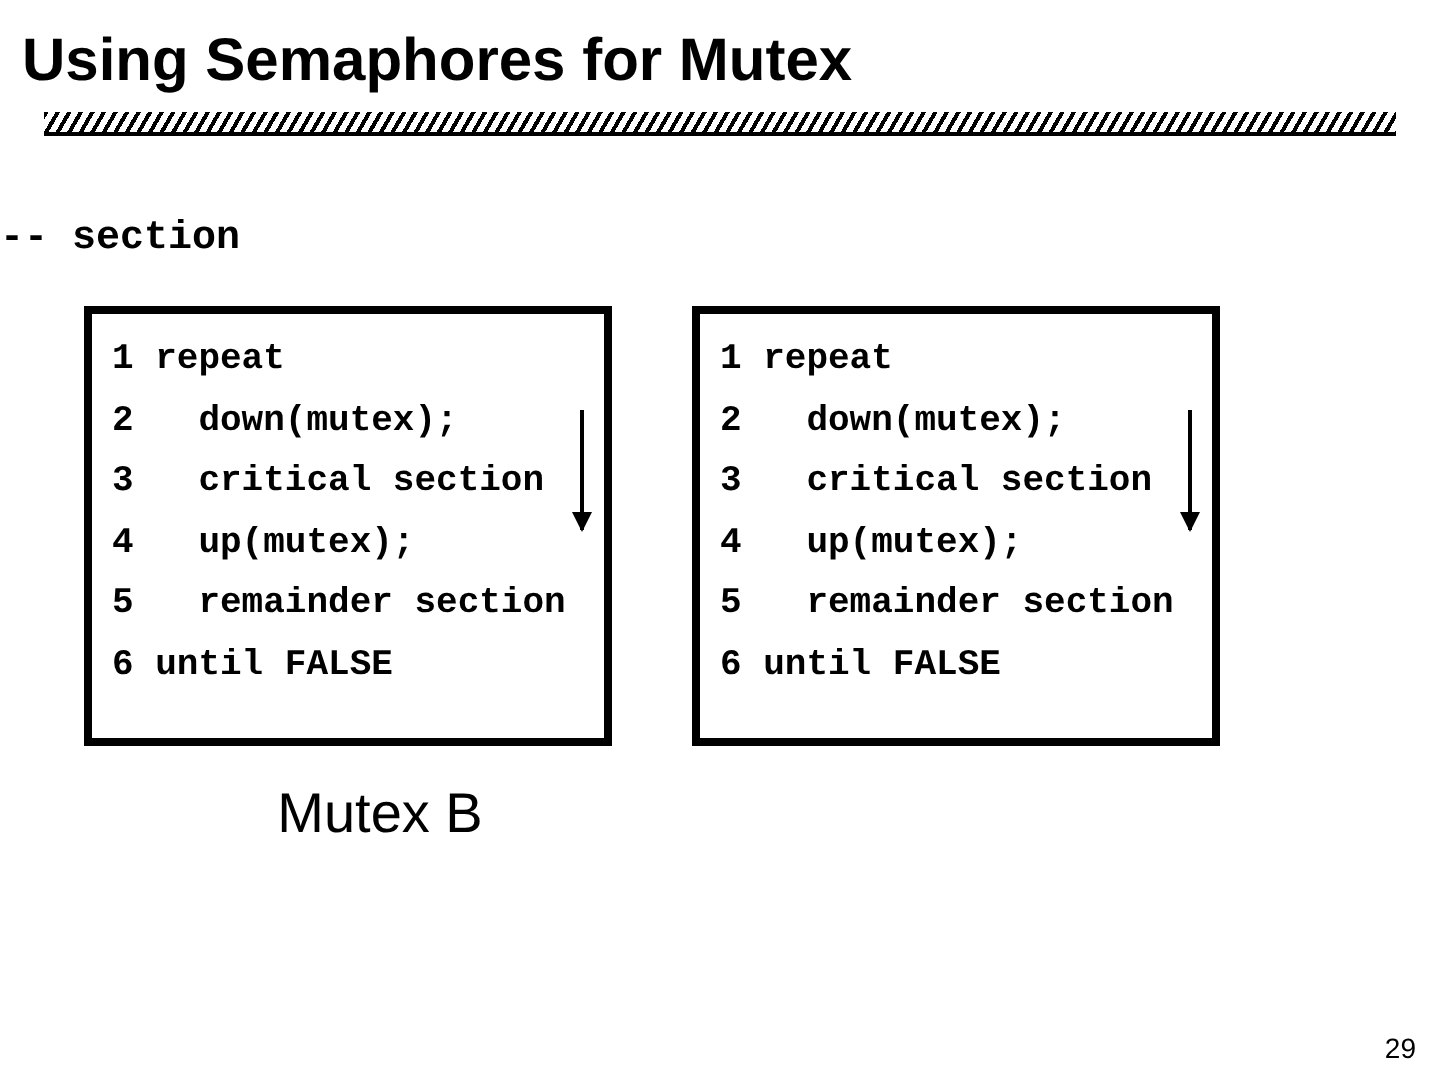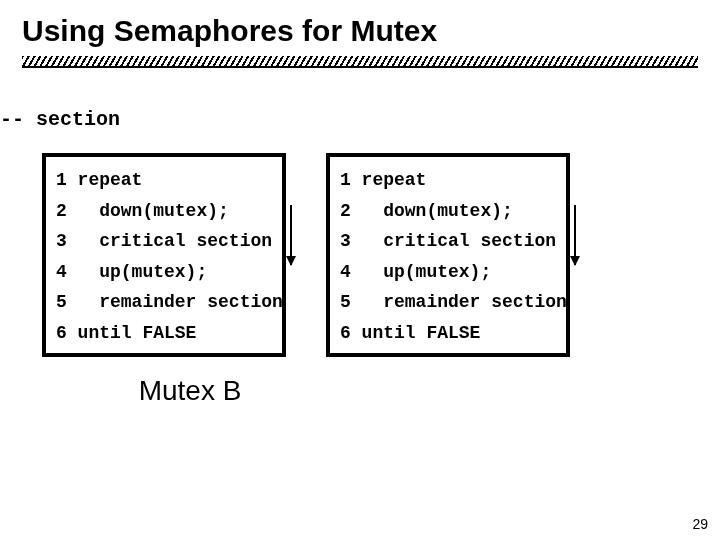--- a/index.html
+++ b/index.html
@@ -8,21 +8,21 @@
     width: 720px;
     height: 540px;
     background: #fff;
     font-family: "Comic Sans MS", "Comic Sans", cursive, sans-serif;
     position: relative;
     color: #000;
   }
   .title {
     font-size: 30px;
     font-weight: bold;
-    padding: 14px 0 4px 22px;
+    padding: 14px 0 4px 11px;
   }
   .rule {
     margin: 4px 22px 0 22px;
     height: 10px;
     background: repeating-linear-gradient(
       120deg,
       #000 0, #000 2px,
       #fff 2px, #fff 5px
     );
     border-bottom: 2px solid #000;
@@ -42,23 +42,23 @@
   .decl-kw { font-style: italic; }
   .decl-right { }
   .boxes {
     display: flex;
     gap: 40px;
     margin-left: 42px;
     margin-right: 42px;
   }
   .codebox {
     border: 4px solid #000;
-    width: 244px;
+    width: 264px;
     position: relative;
-    padding: 8px 10px 4px 10px;
+    padding: 8px 10px 20px 10px;
     font-family: "Courier New", monospace;
     font-size: 18px;
     font-weight: bold;
     line-height: 1.7;
     box-sizing: border-box;
   }
   .codeline { white-space: pre; }
   .labels {
     display: flex;
     gap: 40px;

